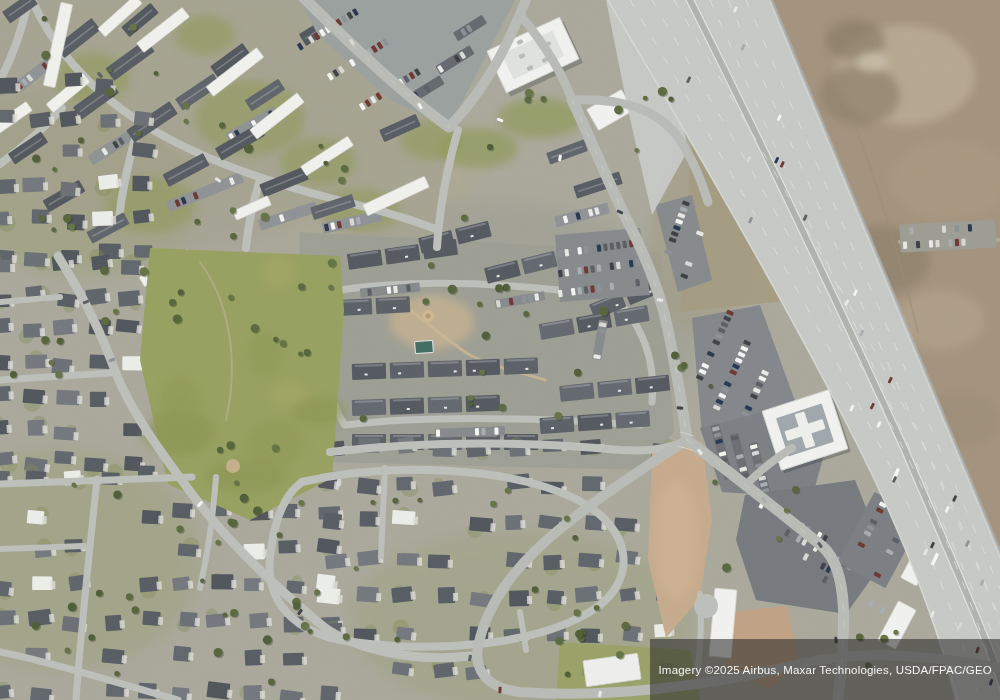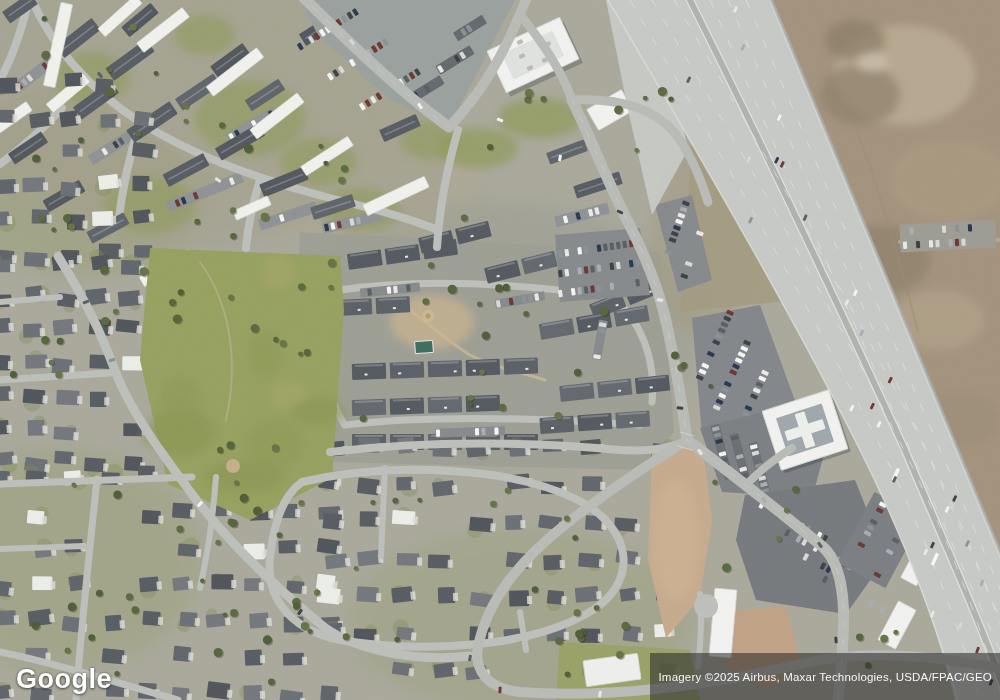--- a/index.html
+++ b/index.html
@@ -3,21 +3,21 @@
 <meta charset="utf-8">
 <style>
   html,body{margin:0;padding:0;background:#000;}
   .viewport{position:relative;width:1000px;height:700px;overflow:hidden;
     font-family:"Liberation Sans", sans-serif;}
   #map-svg{position:absolute;inset:0;width:100%;height:100%;display:block;cursor:grab;}
   .logo{position:absolute;left:16px;bottom:5px;font-size:27px;font-weight:bold;
     letter-spacing:.5px;color:#fff;user-select:none;
     text-shadow:0 1px 3px rgba(0,0,0,.55),0 0 2px rgba(0,0,0,.45);}
   .attr-bar{position:absolute;right:0;bottom:0;height:37px;display:flex;align-items:center;
-    padding:5px 8px;font-size:11.5px;letter-spacing:.2px;white-space:nowrap;}
+    padding:12px 8px;font-size:11.5px;letter-spacing:.2px;white-space:nowrap;}
 </style>
 </head>
 <body>
 
 <div class="viewport">
   <svg id="map-svg" viewBox="0 0 1000 700" preserveAspectRatio="none">
       <defs>
         <filter id="soft" x="-40%" y="-40%" width="180%" height="180%">
           <feGaussianBlur stdDeviation="4"></feGaussianBlur>
         </filter>
@@ -1424,17 +1424,16 @@
         <rect x="110.5" y="356.8" width="3" height="6.4" rx="0.8" fill="#8b9096" transform="rotate(72 112 360)"></rect>
         <rect x="84.5" y="298.8" width="3" height="6.4" rx="0.8" fill="#585d63" transform="rotate(70 86 302)"></rect>
         <rect x="468.5" y="654.8" width="3" height="6.4" rx="0.8" fill="#585d63" transform="rotate(10 470 658)"></rect>
         <rect x="216.5" y="176.8" width="3" height="6.4" rx="0.8" fill="#e9eae7" transform="rotate(-55 218 180)"></rect>
         <rect x="98.5" y="71.8" width="3" height="6.4" rx="0.8" fill="#585d63" transform="rotate(-40 100 75)"></rect>
       </g>
       <g>
         <rect x="0" y="0" width="1000" height="700" filter="url(#grain)" opacity="0.12"></rect>
       </g>
     </svg>
-  <div class="logo" style="color: rgb(255, 255, 255);">Google</div>
   <div class="attr-bar" style="background: rgba(38, 38, 38, 0.55); color: rgb(245, 245, 245);">
       <span>Imagery ©2025 Airbus, Maxar Technologies, USDA/FPAC/GEO</span>
     </div>
 </div>
 
 </body></html>

